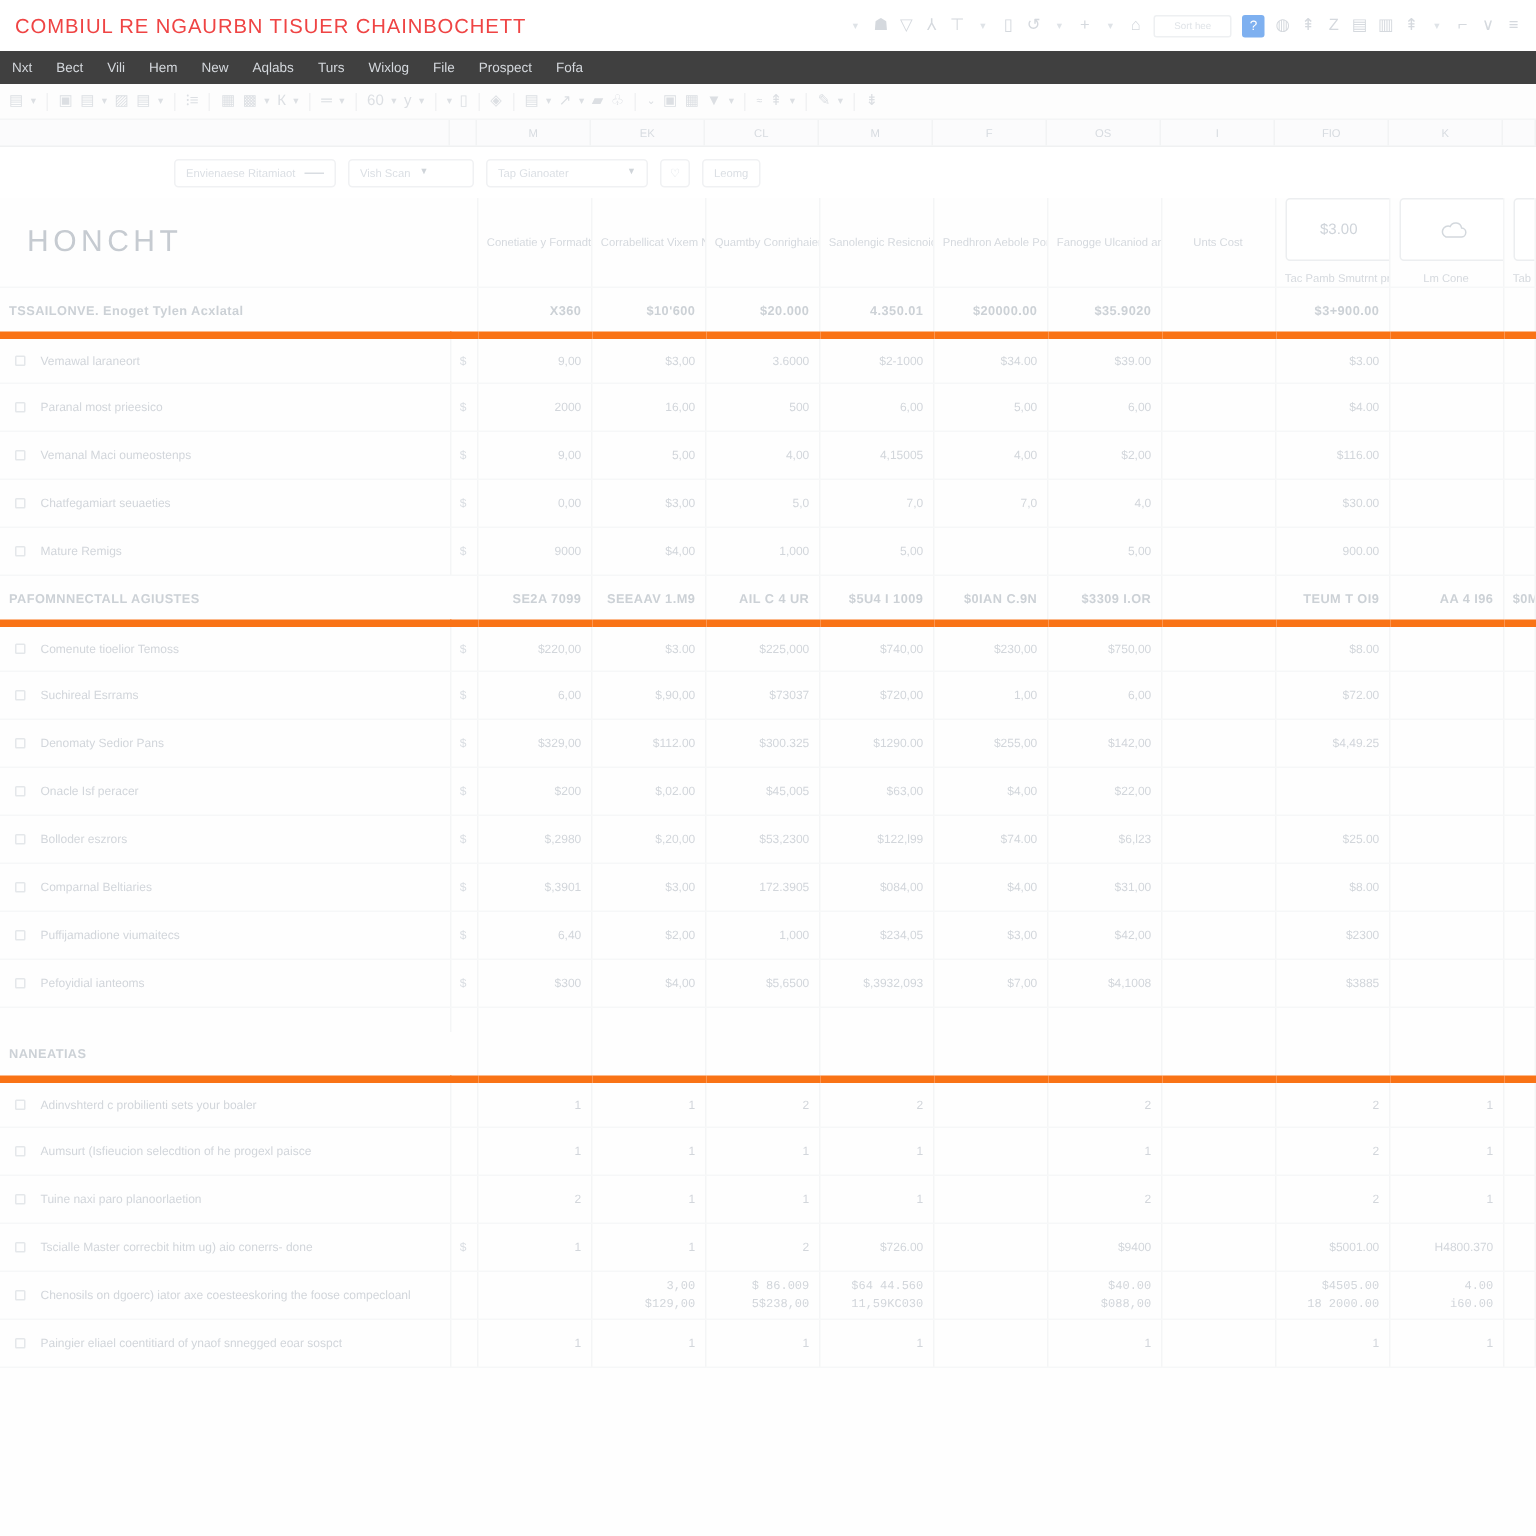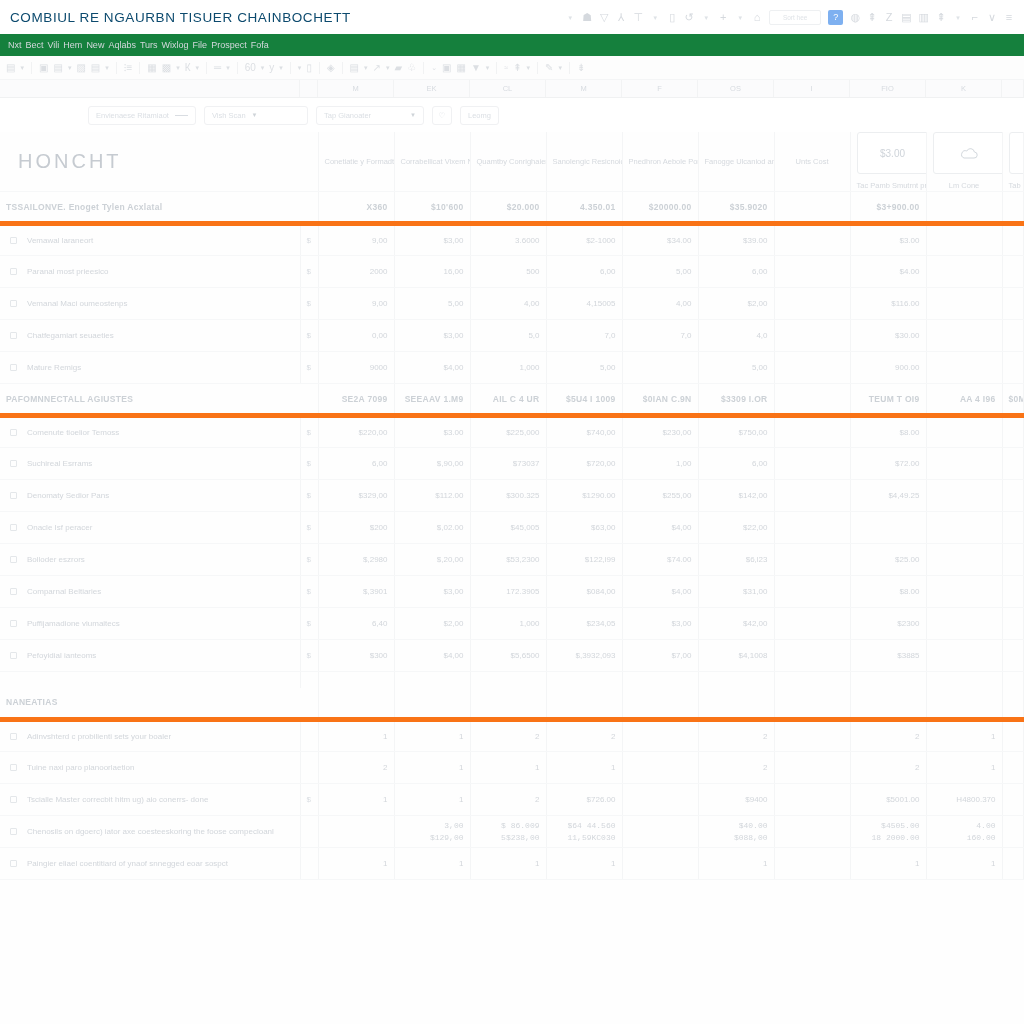--- a/index.html
+++ b/index.html
@@ -34,21 +34,21 @@
   
   .dochead {
     height: 34px;
     display: flex; align-items: center;
     padding: 0 10px;
     background: #ffffff;
     gap: 6px;
   }
   .doctitle {
     font-size: 13.5px;
-    color: #0c4a6e;
+    color: #ef4444;
     letter-spacing: .6px;
     white-space: nowrap;
     margin-right: auto;
   }
   .hdr-icons { display: flex; align-items: center; gap: 7px; }
   .ic {
     color: #d5d9de;
     font-size: 11px;
     line-height: 1;
     display: inline-flex; align-items: center; justify-content: center;
@@ -65,23 +65,23 @@
     width: 15px; height: 15px; border-radius: 2px;
     background: #7eb0f0;
     display:flex;align-items:center;justify-content:center;
     color:#fff; font-size:9px;
   }
 
   
   .menubar {
     height: 22px;
     display: flex; align-items: center;
-    padding: 0 8px; gap: 4px;
+    padding: 0 8px; gap: 16px;
     font-size: 9px; color: #d4d8dd;
-    background: #15803d;
+    background: #404040;
   }
 
   
   .toolbar {
     height: 24px;
     display: flex; align-items: center;
     padding: 0 6px; gap: 5px;
     background: #fdfdfd;
     border-bottom: 1px solid #f4f5f6;
   }
@@ -99,21 +99,21 @@
   }
   .colstrip .cl {
     display:flex; align-items:center; justify-content:center;
     border-right: 1px solid #f2f3f4;
   }
 
   
   .filterbar {
     height: 34px;
     display: flex; align-items: center;
-    padding-left: 88px; gap: 8px;
+    padding-left: 116px; gap: 8px;
     background: #ffffff;
   }
   .fctl {
     height: 19px;
     border: 1px solid #f0f1f3; border-radius: 3px;
     display: flex; align-items: center; gap: 6px;
     padding: 0 7px;
     font-size: 7.5px; color: #dbdfe4;
     background:#fff;
     white-space: nowrap;
@@ -323,21 +323,21 @@
     <div class="cl" style="width:76px">FIO</div>
     <div class="cl" style="width:76px">K</div>
     <div class="cl" style="flex:1"></div>
   </div>
 
   <div class="filterbar">
     <div class="fctl">
       <span>Envienaese Ritamiaot</span>
       <span class="dash"></span>
     </div>
-    <div class="fctl" style="width:104px;justify-content:flex-start">
+    <div class="fctl" style="width:84px;justify-content:flex-start">
       <span>Vish Scan</span>
       <span class="cv">▼</span>
     </div>
     <div class="fctl" style="width:108px;justify-content:space-between">
       <span>Tap Gianoater</span>
       <span class="cv">▼</span>
     </div>
     <div class="fctl round">
       <span>♡</span>
     </div>
@@ -634,20 +634,34 @@
             <td class="num">2</td>
             <td class="num">2</td>
             <td class="num"></td>
             <td class="num">2</td>
             <td class="num"></td>
             <td class="num">2</td>
             <td class="num">1</td>
             <td class="num"></td>
           </tr>
           <tr>
+            <td><span class="cb"></span><span class="itemtext">Aumsurt (Isfieucion selecdtion of he progexl paisce</span></td>
+            <td class="cur"></td>
+            <td class="num">1</td>
+            <td class="num">1</td>
+            <td class="num">1</td>
+            <td class="num">1</td>
+            <td class="num"></td>
+            <td class="num">1</td>
+            <td class="num"></td>
+            <td class="num">2</td>
+            <td class="num">1</td>
+            <td class="num"></td>
+          </tr>
+          <tr>
             <td><span class="cb"></span><span class="itemtext">Tuine naxi paro planoorlaetion</span></td>
             <td class="cur"></td>
             <td class="num">2</td>
             <td class="num">1</td>
             <td class="num">1</td>
             <td class="num">1</td>
             <td class="num"></td>
             <td class="num">2</td>
             <td class="num"></td>
             <td class="num">2</td>

